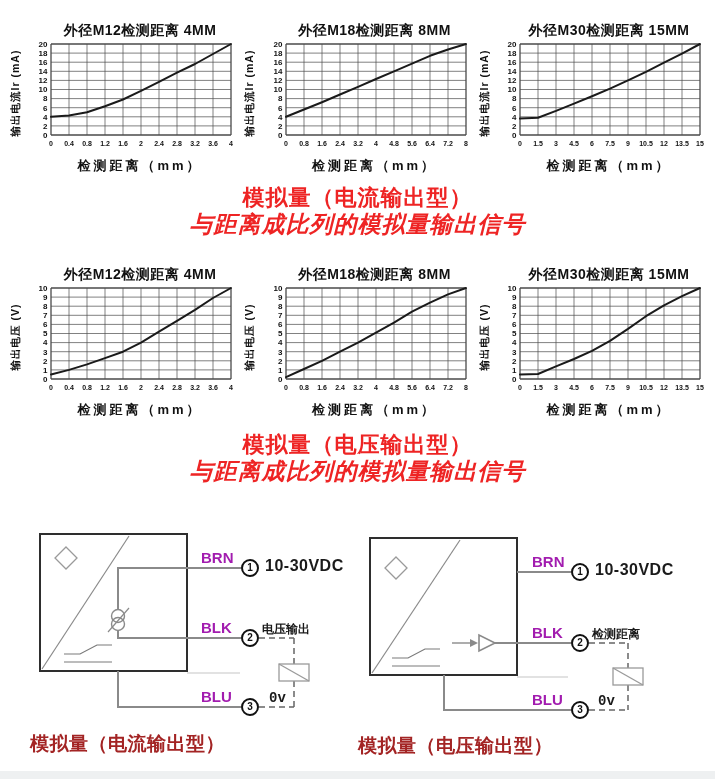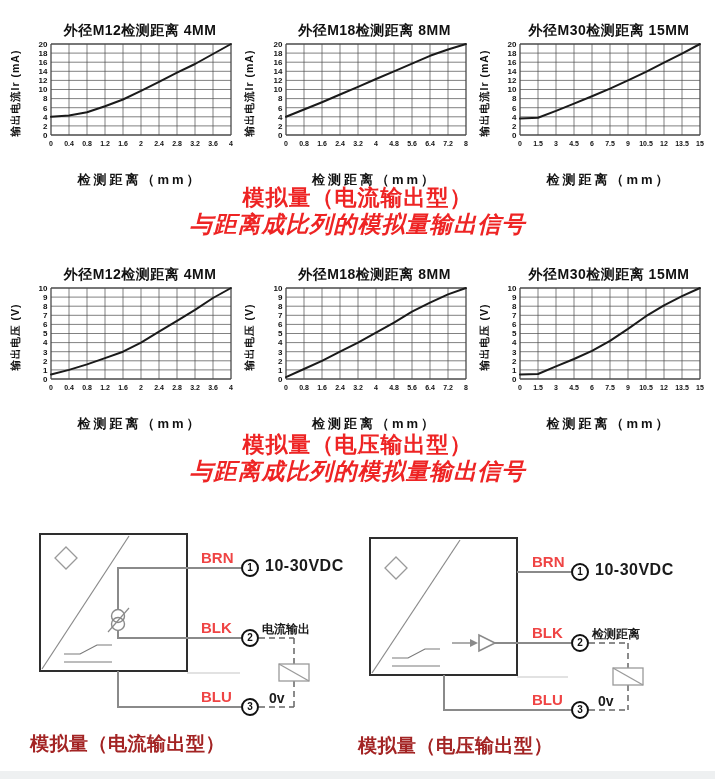--- a/index.html
+++ b/index.html
@@ -6,34 +6,34 @@
   #page{position:relative;width:715px;height:779px;background:#ffffff;overflow:hidden;
         font-family:"Liberation Sans","DejaVu Sans",sans-serif;color:#111;}
   
   .chart-row{position:absolute;left:0;width:715px;display:flex;justify-content:space-between;padding:0 8px;box-sizing:border-box;align-items:center;}
   .chart{width:230px;}
   .chart-title{font-size:14px;font-weight:600;text-align:center;padding-left:34px;letter-spacing:.5px;white-space:nowrap;}
   .chart-body{display:flex;align-items:stretch;margin-top:1px;}
   .ybox{width:15px;position:relative;}
   .ylab{position:absolute;left:50%;top:46%;transform:translate(-50%,-50%) rotate(-90deg);
         white-space:nowrap;font-size:10.5px;font-weight:600;letter-spacing:1px;}
-  .xlab{font-size:13px;font-weight:600;text-align:center;padding-left:34px;letter-spacing:3px;margin-top:18px;white-space:nowrap;}
+  .xlab{font-size:13px;font-weight:600;text-align:center;padding-left:34px;letter-spacing:3px;margin-top:4px;white-space:nowrap;}
   
   .red-block{position:absolute;left:0;width:715px;text-align:center;font-weight:bold;line-height:27px;}
   .red-block .l1{font-size:22px;letter-spacing:1px;}
   .red-block .l2{font-size:23px;letter-spacing:1px;font-style:italic;}
   
   .diagram{position:absolute;width:350px;height:205px;}
   .diagram svg{position:absolute;left:0;top:0;}
-  .wire-label{position:absolute;font-size:15px;font-weight:bold;color:#ef4444;}
+  .wire-label{position:absolute;font-size:15px;font-weight:bold;color:#a21caf;}
   .term{position:absolute;width:14px;height:14px;border:2px solid #111;border-radius:50%;
         background:#fff;font-size:10px;font-weight:bold;line-height:14px;text-align:center;color:#111;box-sizing:content-box;}
   .power{position:absolute;font-size:16px;font-weight:bold;color:#1a1a1a;letter-spacing:.5px;}
   .outlab{position:absolute;font-size:12px;font-weight:bold;color:#1a1a1a;}
-  .zerolab{position:absolute;font-size:14px;font-weight:bold;color:#1a1a1a;}
+  .zerolab{position:absolute;font-size:14px;font-weight:bold;color:#1a1a1a;font-family:Liberation Mono, monospace;}
   .caption{position:absolute;font-size:19px;font-weight:bold;letter-spacing:.5px;}
   .bottom-bar{position:absolute;left:0;bottom:0;width:715px;height:8px;background:#eef0f1;}
 </style>
 </head>
 <body>
 
 <div id="page">
 
   <div class="chart-row" style="top:22px">
     <div class="chart">
@@ -412,21 +412,21 @@
       <rect x="261" y="136" width="30" height="17" fill="#ffffff" stroke="#9a9a9a" stroke-width="1.3"></rect>
       <line x1="261" y1="136" x2="291" y2="153" stroke="#9a9a9a" stroke-width="1.3"></line>
     </svg>
     <span class="wire-label" style="left:183px;top:21px">BRN</span>
     <span class="wire-label" style="left:183px;top:91px">BLK</span>
     <span class="wire-label" style="left:183px;top:160px">BLU</span>
     <span class="term" style="left:223px;top:31px">1</span>
     <span class="term" style="left:223px;top:101px">2</span>
     <span class="term" style="left:223px;top:170px">3</span>
     <span class="power" style="left:247px;top:29px">10-30VDC</span>
-    <span class="outlab" style="left:244px;top:93px">电流输出</span>
+    <span class="outlab" style="left:244px;top:93px">电压输出</span>
     <span class="zerolab" style="left:251px;top:162px">0v</span>
   </div>
 
   <div class="diagram" style="left:352px;top:528px">
     <svg width="350" height="205" viewBox="0 0 350 205">
       <rect x="18" y="10" width="147" height="137" fill="#ffffff" stroke="#2e2e2e" stroke-width="2"></rect>
       <line x1="20" y1="145" x2="108" y2="12" stroke="#8a8a8a" stroke-width="1.2"></line>
       <polygon points="44,29 55,40 44,51 33,40" fill="none" stroke="#9a9a9a" stroke-width="1.3"></polygon>
 
       <line x1="100" y1="115" x2="121" y2="115" stroke="#8a8a8a" stroke-width="1.4"></line>

